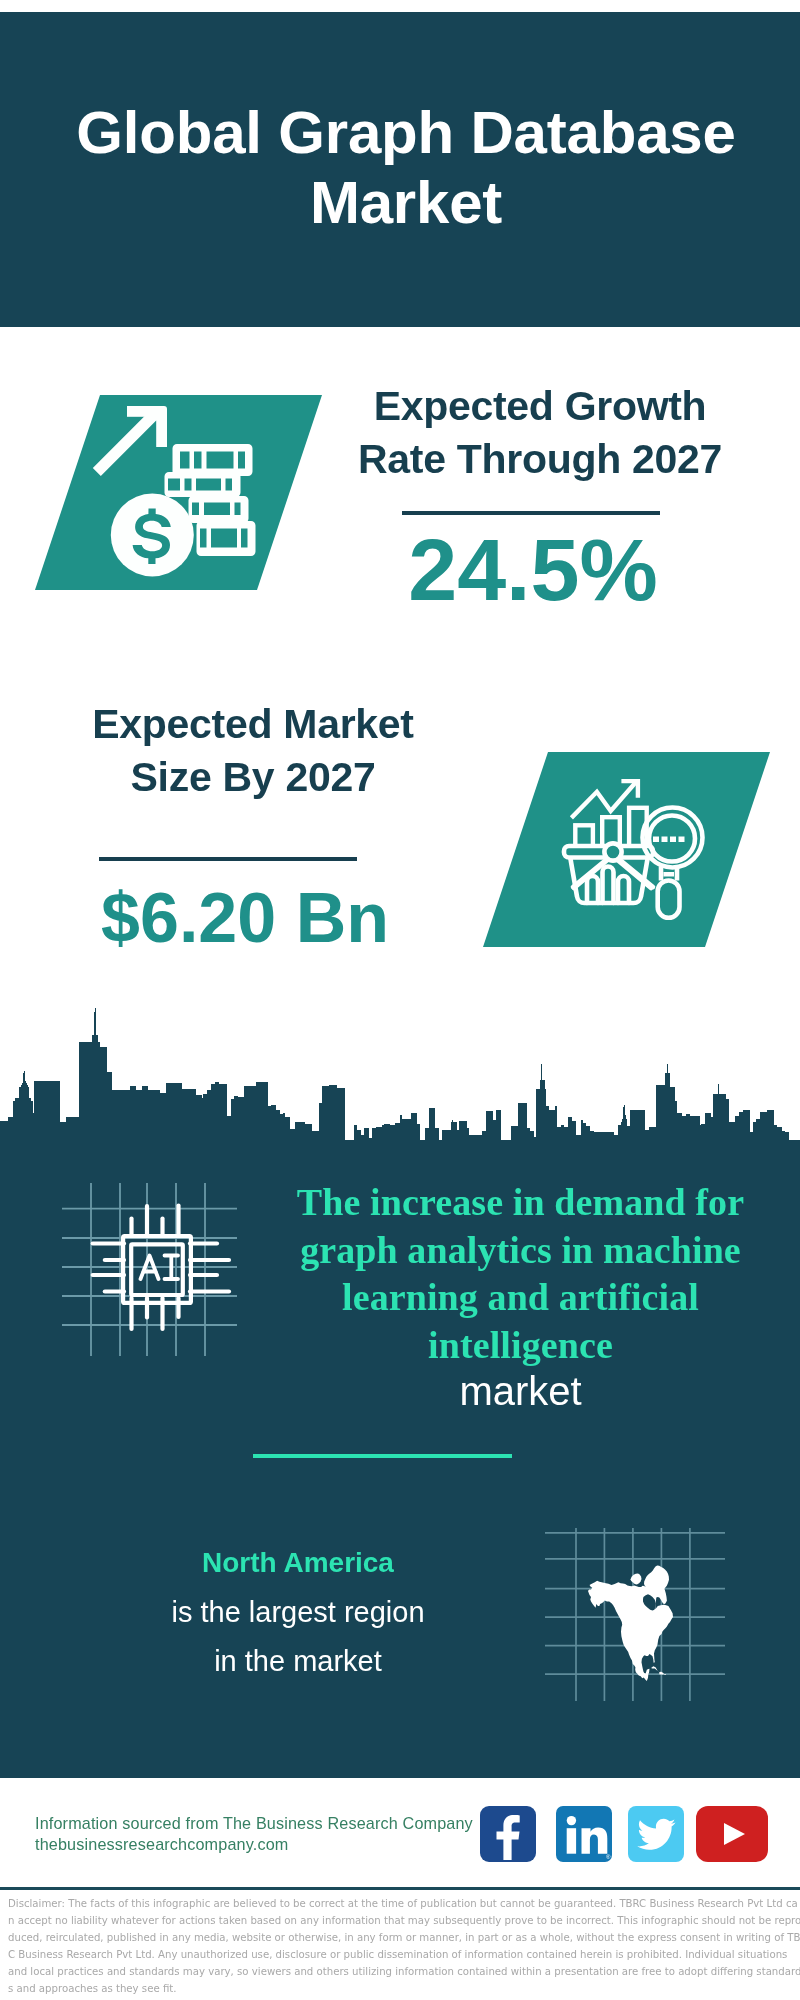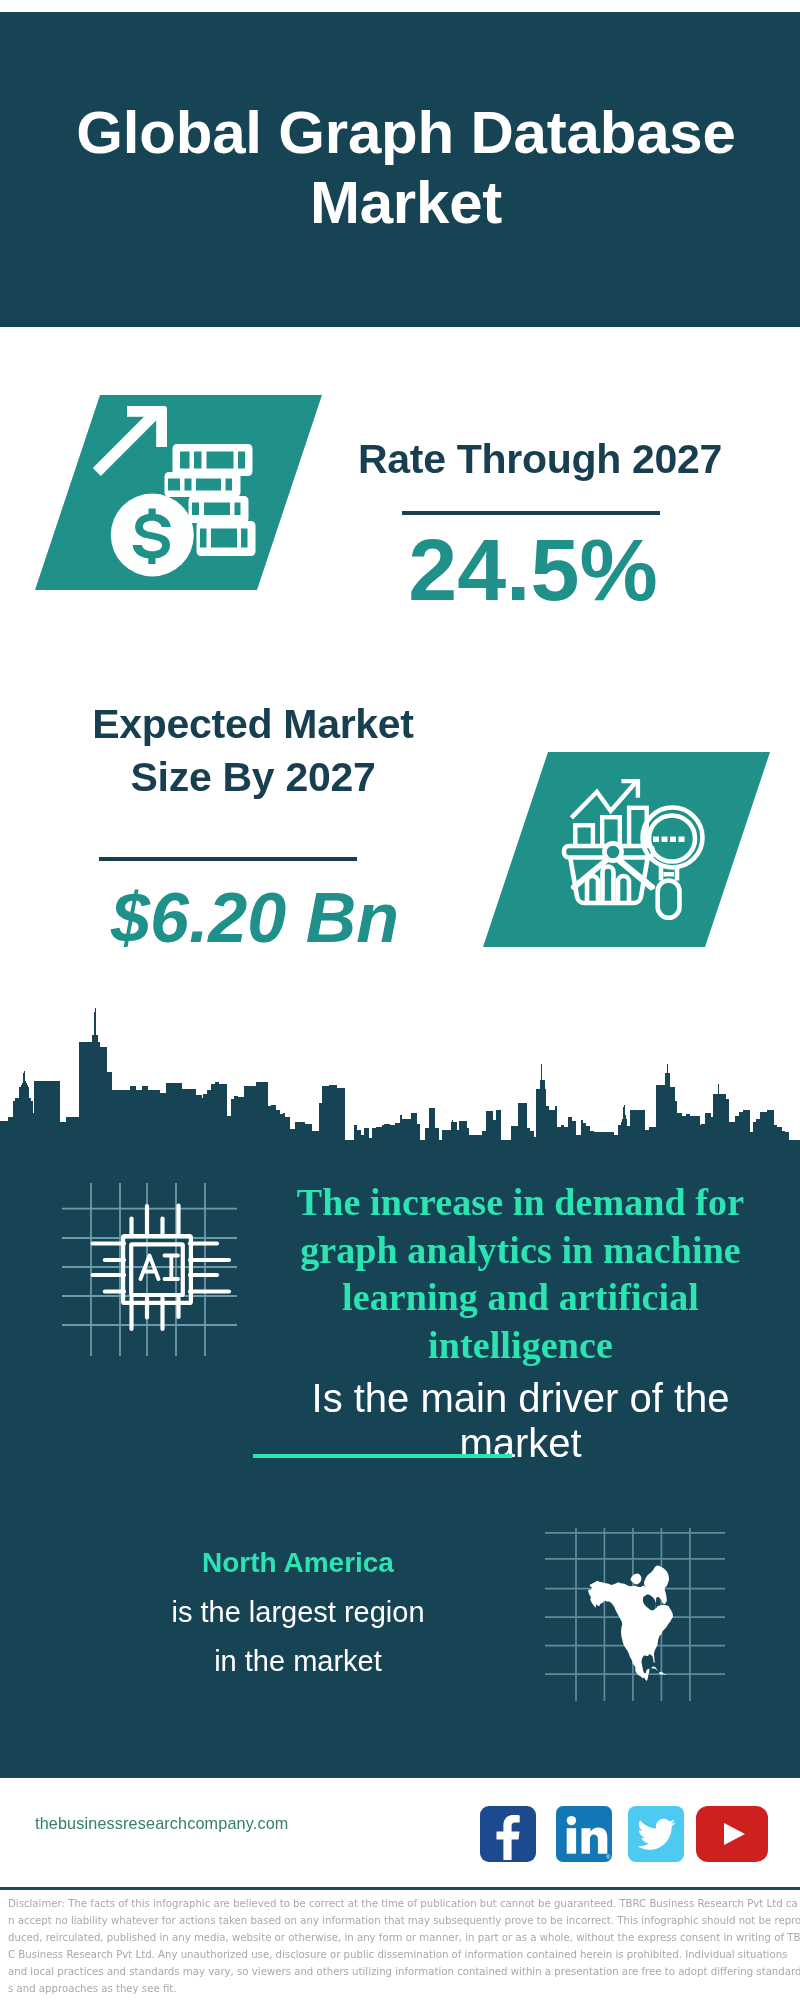--- a/index.html
+++ b/index.html
@@ -84,21 +84,21 @@
       <path d="M118,123 h50 a4.5,4.5 0 0 1 4.5,4.5 v26 a4.5,4.5 0 0 1 -4.5,4.5 h-50 a4.5,4.5 0 0 1 -4.5,-4.5 v-26 a4.5,4.5 0 0 1 4.5,-4.5 z
                M117,130.5 v19 h6.5 v-19 z M128,130.5 v19 h26 v-19 z M158,130.5 v19 h6.5 v-19 z" fill-rule="evenodd"></path>
 
       <circle cx="69.3" cy="137" r="41.5"></circle>
     </g>
     <g fill="#1f9188">
       <path d="M65.5,110.5 h7.2 v5.6 c8.2,0.9 14.2,5.6 15.1,13.0 h-9.1 c-0.8,-3.8 -4.5,-6.3 -9.9,-6.3 c-5.3,0 -8.9,2.3 -8.9,5.7 c0,2.8 2.3,4.5 7.5,5.6 l6.9,1.4 c8.6,1.7 12.7,5.3 12.7,11.4 c0,7.6 -5.9,12.5 -14.5,13.4 v5.7 h-7.2 v-5.7 c-8.9,-0.9 -15.0,-5.8 -15.7,-13.4 h9.2 c0.8,3.8 4.8,6.3 10.5,6.3 c5.8,0 9.8,-2.4 9.8,-5.8 c0,-2.8 -2.3,-4.5 -7.6,-5.6 l-7.2,-1.5 c-8.2,-1.7 -12.2,-5.5 -12.2,-11.4 c0,-7.3 5.7,-12.1 13.3,-13.0 z"></path>
     </g>
   </svg>
   <div class="stat-head" style="left:340px;top:380px;width:400px;">
-    <br>
+    <span>Expected Growth</span><br>
     <span>Rate Through 2027</span>
   </div>
   <div class="stat-rule" style="left:402px;top:511px;width:258px;"></div>
   <div class="stat-val stat-val-1" style="left:333px;top:526px;width:400px;">24.5%</div>
 
   <div class="plg plg2"></div>
   <svg class="icon-analytics" viewBox="0 0 180 180" width="180" height="180">
     <g fill="none" stroke="#fdfffe" stroke-width="4.4" stroke-linecap="butt" stroke-linejoin="miter">
       <polyline points="11.4,57.9 36.9,31.8 50.7,51 76,22"></polyline>
       <polyline points="61.4,21.1 77.9,21.1 77.9,37.7"></polyline>
@@ -131,21 +131,21 @@
       <rect x="110" y="76.5" width="6" height="5.5"></rect>
       <rect x="118.5" y="76.5" width="6" height="5.5"></rect>
     </g>
   </svg>
 
   <div class="stat-head" style="left:53px;top:698px;width:400px;">
     <span>Expected Market</span><br>
     <span>Size By 2027</span>
   </div>
   <div class="stat-rule" style="left:99px;top:857px;width:258px;"></div>
-  <div class="stat-val stat-val-2" style="left:55px;top:883px;width:400px;font-style:italic;">$6.20 Bn</div>
+  <div class="stat-val stat-val-2" style="left:45px;top:883px;width:400px;">$6.20 Bn</div>
 
   <svg class="skyline" viewBox="0 1000 800 152" width="800" height="152" preserveAspectRatio="none">
     <path d="M0,1152 L0,1121 L8,1121 L8,1121 L8,1117 L13,1117 L13,1117 L13,1101 L15,1101 L15,1101 L15,1098 L17,1098 L17,1098 L19,1098 L19,1098 L19,1087 L20,1087 L20,1087 L21,1087 L21,1085 L22,1085 L22,1083 L23,1083 L23,1081 L23,1073 L24,1073 L24,1071 L25,1071 L25,1073 L25,1081 L26,1081 L26,1083 L27,1083 L27,1085 L28,1085 L28,1087 L29,1087 L29,1087 L29,1098 L31,1098 L31,1098 L31,1101 L33,1101 L33,1101 L33,1113 L34,1113 L34,1113 L34,1081 L60,1081 L60,1081 L60,1122 L66,1122 L66,1122 L66,1117 L79,1117 L79,1117 L79,1042 L92,1042 L92,1042 L92,1035 L94,1035 L94,1035 L94,1012 L95,1012 L95,1008 L96,1008 L96,1012 L96,1035 L98,1035 L98,1035 L98,1042 L100,1042 L100,1042 L100,1047 L107,1047 L107,1047 L107,1072 L112,1072 L112,1072 L112,1090 L130,1090 L130,1090 L130,1086 L136,1086 L136,1086 L136,1090 L142,1090 L142,1090 L142,1086 L148,1086 L148,1086 L148,1090 L160,1090 L160,1090 L160,1093 L166,1093 L166,1093 L166,1083 L182,1083 L182,1083 L182,1089 L196,1089 L196,1089 L196,1095 L202,1095 L202,1095 L202,1098 L203,1098 L203,1098 L203,1094 L207,1094 L207,1094 L207,1090 L211,1090 L211,1090 L211,1084 L215,1084 L215,1084 L215,1082 L219,1082 L219,1082 L219,1084 L227,1084 L227,1084 L227,1116 L231,1116 L231,1116 L231,1099 L234,1099 L234,1099 L234,1096 L238,1096 L238,1096 L238,1097 L244,1097 L244,1097 L244,1086 L256,1086 L256,1086 L256,1082 L268,1082 L268,1082 L268,1106 L271,1106 L271,1106 L271,1105 L276,1105 L276,1105 L276,1110 L280,1110 L280,1110 L280,1114 L283,1114 L283,1114 L283,1113 L285,1113 L285,1113 L285,1117 L290,1117 L290,1117 L290,1129 L295,1129 L295,1129 L295,1122 L300,1122 L300,1122 L300,1122 L305,1122 L305,1122 L305,1124 L312,1124 L312,1124 L312,1131 L319,1131 L319,1131 L319,1103 L322,1103 L322,1103 L322,1086 L329,1086 L329,1086 L329,1085 L337,1085 L337,1085 L337,1088 L345,1088 L345,1088 L345,1144 L350,1144 L350,1144 L350,1140 L354,1140 L354,1140 L354,1125 L357,1125 L357,1125 L357,1130 L361,1130 L361,1130 L361,1135 L364,1135 L364,1135 L364,1128 L369,1128 L369,1128 L369,1138 L372,1138 L372,1138 L372,1128 L376,1128 L376,1128 L376,1127 L382,1127 L382,1127 L382,1125 L384,1125 L384,1125 L384,1124 L390,1124 L390,1124 L390,1125 L395,1125 L395,1125 L395,1123 L400,1123 L400,1123 L400,1115 L402,1115 L402,1115 L402,1119 L411,1119 L411,1119 L411,1113 L417,1113 L417,1113 L417,1124 L420,1124 L420,1124 L420,1141 L425,1141 L425,1141 L425,1128 L429,1128 L429,1128 L429,1108 L435,1108 L435,1108 L435,1128 L439,1128 L439,1128 L439,1144 L442,1144 L442,1144 L442,1130 L451,1130 L451,1130 L451,1122 L452,1122 L452,1120 L453,1120 L453,1122 L453,1122 L457,1122 L457,1122 L457,1130 L459,1130 L459,1130 L459,1121 L467,1121 L467,1121 L467,1128 L469,1128 L469,1128 L469,1135 L482,1135 L482,1135 L482,1131 L486,1131 L486,1131 L486,1111 L493,1111 L493,1111 L493,1120 L496,1120 L496,1120 L496,1110 L501,1110 L501,1110 L501,1142 L506,1142 L506,1142 L506,1144 L511,1144 L511,1144 L511,1126 L518,1126 L518,1126 L518,1103 L527,1103 L527,1103 L527,1128 L530,1128 L530,1128 L530,1131 L534,1131 L534,1131 L534,1137 L536,1137 L536,1137 L536,1089 L540,1089 L540,1089 L540,1080 L541,1080 L541,1064 L542,1064 L542,1080 L545,1080 L545,1080 L545,1089 L546,1089 L546,1089 L546,1106 L549,1106 L549,1106 L549,1110 L555,1110 L555,1110 L555,1106 L557,1106 L557,1106 L557,1127 L561,1127 L561,1127 L561,1125 L564,1125 L564,1125 L564,1127 L568,1127 L568,1127 L568,1117 L572,1117 L572,1117 L572,1121 L576,1121 L576,1121 L576,1135 L581,1135 L581,1135 L581,1120 L583,1120 L583,1120 L583,1123 L586,1123 L586,1123 L586,1126 L590,1126 L590,1126 L590,1131 L594,1131 L594,1131 L594,1132 L600,1132 L600,1132 L614,1132 L614,1132 L614,1135 L618,1135 L618,1135 L618,1125 L621,1125 L621,1125 L621,1122 L622,1122 L622,1122 L622,1119 L623,1119 L623,1115 L623,1107 L624,1107 L624,1105 L625,1105 L625,1107 L625,1115 L626,1115 L626,1119 L627,1119 L627,1119 L627,1126 L630,1126 L630,1126 L630,1110 L645,1110 L645,1110 L645,1130 L649,1130 L649,1130 L649,1127 L656,1127 L656,1127 L656,1085 L665,1085 L665,1085 L665,1073 L667,1073 L667,1073 L667,1064 L668,1064 L668,1064 L668,1073 L670,1073 L670,1073 L670,1087 L675,1087 L675,1087 L675,1101 L677,1101 L677,1101 L677,1113 L682,1113 L682,1113 L682,1116 L686,1116 L686,1116 L686,1114 L690,1114 L690,1114 L690,1116 L700,1116 L700,1116 L700,1125 L701,1125 L701,1125 L701,1124 L705,1124 L705,1124 L705,1113 L711,1113 L711,1113 L711,1117 L713,1117 L713,1117 L713,1094 L718,1094 L718,1094 L718,1084 L719,1084 L719,1084 L719,1094 L726,1094 L726,1094 L726,1099 L729,1099 L729,1099 L729,1122 L735,1122 L735,1122 L735,1116 L739,1116 L739,1116 L739,1112 L743,1112 L743,1112 L743,1110 L750,1110 L750,1110 L750,1132 L753,1132 L753,1132 L753,1122 L756,1122 L756,1122 L756,1119 L760,1119 L760,1119 L760,1112 L767,1112 L767,1112 L767,1110 L774,1110 L774,1110 L774,1125 L777,1125 L777,1125 L777,1127 L782,1127 L782,1127 L782,1131 L785,1131 L785,1131 L785,1132 L789,1132 L789,1132 L789,1151 L800,1151 L800,1151 L800,1152 Z" fill="#174455"></path>
   </svg>
 
   <div class="darkbody"></div>
 
   <svg class="icon-ai" viewBox="0 0 195 185" width="195" height="185">
     <g stroke="#6b9aa8" stroke-width="1.8">
       <line x1="41" y1="3" x2="41" y2="176"></line>
@@ -186,21 +186,20 @@
       <path d="M93.6,91.5 h11.8"></path>
       <path d="M114.5,75.5 h13.5 M121.3,75.5 v23.5 M114.5,99 h13.5"></path>
     </g>
   </svg>
 
   <div class="ai-text">
     <span class="hi">The increase in demand for</span>
     <span class="hi">graph analytics in machine</span>
     <span class="hi">learning and artificial</span>
     <span class="hi">intelligence</span>
-    <span class="lo first">Is the main driver of the</span>
     <span class="lo">market</span>
   </div>
   <div class="ai-rule"></div>
 
   <div class="na-text">
     <span class="hi">North America</span>
     <span class="lo">is the largest region</span>
     <span class="lo">in the market</span>
   </div>
 
@@ -224,20 +223,21 @@
       <path fill="#ffffff" d="M110.5,79 L113.2,78.1 L115.8,77 L118,75.3 L120,73 L121.8,70.7 L123,67.9 L124,64.8 L123.8,61.6 L123,58.8 L121.8,56.5 L120,54.5 L118.2,53.1 L116.2,51.9 L114.2,50.8 L112.2,50.5 L110.5,51.6 L109,53.4 L107.8,55.6 L106.2,57.3 L104.5,58.5 L102.8,59.9 L101.2,61.9 L100.2,64.2 L99.2,66.5 L99,69 L100,71.3 L101.8,73.3 L103.8,75 L106,76.4 L108.2,77.9 Z"></path>
       <path fill="#ffffff" d="M106.1,152.9 L108.3,151.2 L110.5,152.2 L112.8,156 L114.2,156.4 L112.1,155.4 L109.8,153.6 L107.1,153.6 Z"></path>
       <path fill="#ffffff" d="M114.3,156.9 L116.2,156.7 L118.7,158.2 L118.5,159.5 L116.2,159.5 L114.3,159.2 Z"></path>
       <path fill="#ffffff" d="M119.4,159 L120.7,159 L120.7,160 L119.4,160 Z"></path>
       <path fill="#174455" d="M98.4,82 L100.7,80.2 L103,79.3 L105.2,80.2 L107.5,82 L109.8,84.8 L110.9,88.4 L110.5,92 L109.4,94.7 L107.5,95.6 L105.2,94.7 L103,92.9 L100.7,91.1 L99.2,89.3 L98,86.6 L98,83.9 Z"></path>
     </g>
   </svg>
 
   <div class="footer"></div>
   <div class="src">
+    <div>Information sourced from The Business Research Company</div>
     <div>thebusinessresearchcompany.com</div>
   </div>
   <svg class="soc soc-fb" viewBox="0 0 56 56" width="56" height="56">
     <rect x="0" y="0" width="56" height="56" rx="9" fill="#1d4a8e"></rect>
     <path fill="#ffffff" d="M31.6,54 V33.6 h6.9 l1.0,-8.0 h-7.9 v-5.1 c0,-2.3 0.6,-3.9 3.9,-3.9 h4.2 V9.4 c-0.7,-0.1 -3.2,-0.3 -6.1,-0.3 c-6.1,0 -10.2,3.7 -10.2,10.5 v5.9 h-6.9 v8.0 h6.9 V54 z"></path>
   </svg>
   <svg class="soc soc-li" viewBox="0 0 56 56" width="56" height="56">
     <rect x="0" y="0" width="56" height="56" rx="7" fill="#1277b4"></rect>
     <circle cx="15.4" cy="14.6" r="4.7" fill="#ffffff"></circle>
     <rect x="10.7" y="22.2" width="9.4" height="25.5" fill="#ffffff"></rect>

